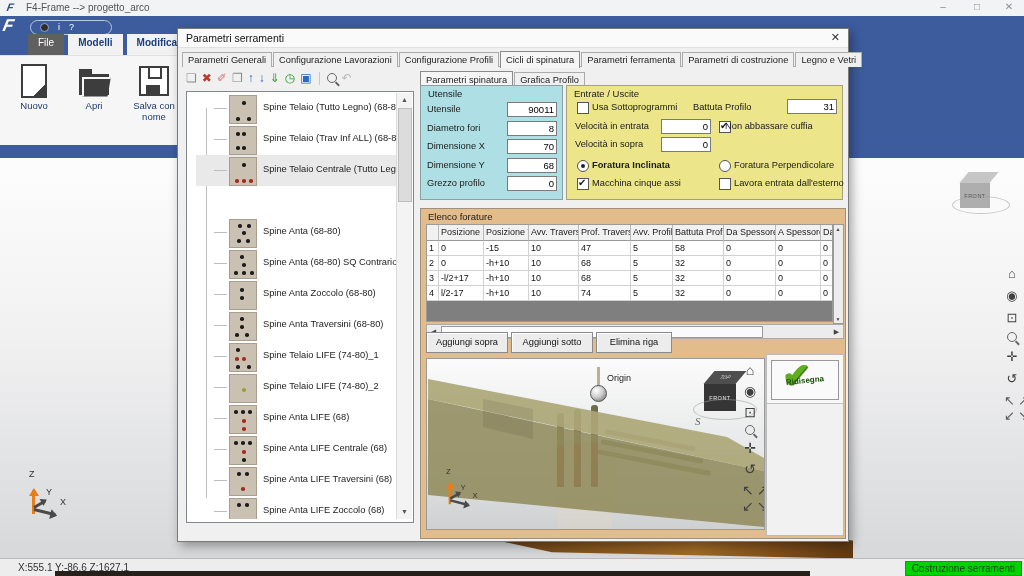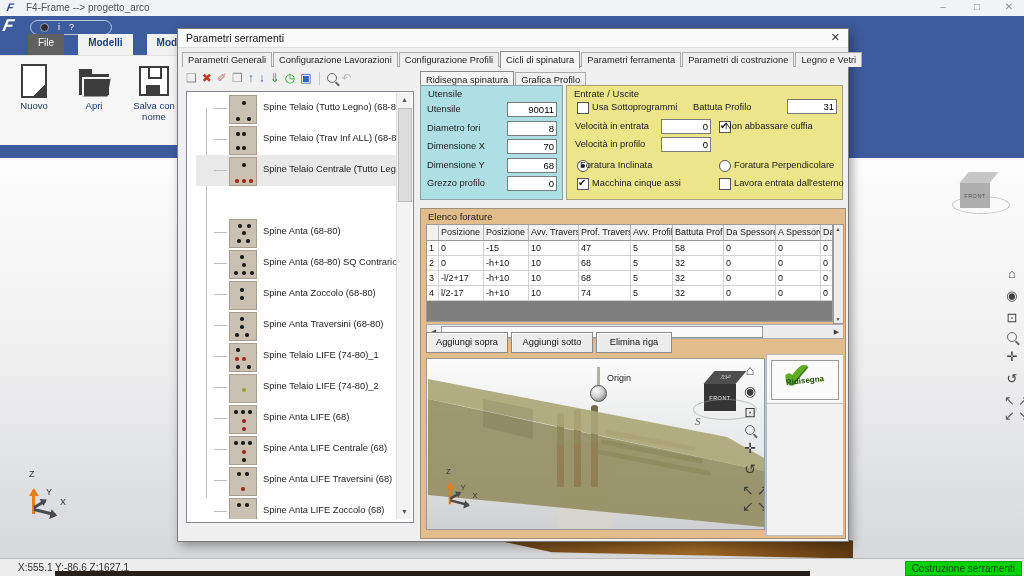--- a/index.html
+++ b/index.html
@@ -11,21 +11,21 @@
   #tb-logo{left:7px;top:1px;font-style:italic;font-weight:bold;font-size:11px;color:#2d4f93;transform:skewX(-10deg);}
   #tb-title{left:26px;top:2px;font-size:10px;color:#555;}
   .winctl{top:1px;font-size:10px;color:#8a8f96;width:18px;text-align:center;}
   
   #ribbon{left:0;top:16px;width:1024px;height:142px;background:#3d5c9e;}
   #qat{left:30px;top:4px;width:62px;height:13px;border:1px solid #b9c6e0;border-radius:8px;
     display:flex;align-items:center;gap:9px;padding:0 9px;}
   #qat .dotbtn{width:7px;height:7px;border-radius:50%;background:#2e2e2e;border:1px solid #96a6c6;}
   #qat span{color:#fff;font-size:9px;line-height:9px;}
   #ribbon-logo{left:3px;top:0px;font-style:italic;font-weight:bold;font-size:17px;color:#fff;transform:skewX(-12deg);}
-  #ribbon-tabs{left:28px;top:18px;height:21px;display:flex;gap:14px;}
+  #ribbon-tabs{left:28px;top:18px;height:21px;display:flex;gap:4px;}
   .rtab{padding:3px 10px 2px;font-size:10px;background:#f2f2f2;color:#1c3f7d;font-weight:bold;}
   .rtab.dark{background:#606060;color:#fff;font-weight:normal;}
   #ribbon-panel{left:0;top:39px;width:600px;height:90px;background:#f6f6f6;border-top:1px solid #e2e2e2;
     display:flex;gap:12px;padding:6px 0 0 10px;box-sizing:border-box;}
   .rbtn{width:48px;text-align:center;}
   .rbtn .ric{height:38px;display:flex;align-items:center;justify-content:center;}
   .rbtn .rlbl{font-size:9.5px;color:#1e3a6e;line-height:11px;}
   .icon-page{width:22px;height:30px;border:2.5px solid #3d3d3d;background:
      linear-gradient(315deg,#3d3d3d 0 8px,#fff 8px);}
   .icon-folder{position:relative;width:30px;height:21px;background:#3d3d3d;margin-top:6px;}
@@ -389,21 +389,21 @@
             <span class="slabel">Spine Anta LIFE Zoccolo (68)</span>
           </div>
         </div>
       <div class="abs" id="spine-scroll">
         <span class="sb-btn" style="top:0;">▲</span>
         <span class="sb-thumb"></span>
         <span class="sb-btn" style="bottom:0;">▼</span>
       </div>
     </div>
 
-    <div class="abs" id="subtabs"><span class="dtab act">Ridisegna spinatura</span><span class="dtab">Grafica Profilo</span></div>
+    <div class="abs" id="subtabs"><span class="dtab act">Parametri spinatura</span><span class="dtab">Grafica Profilo</span></div>
 
     <div class="abs grp" id="grp-utensile">
       <span class="grp-title">Utensile</span>
     <span class="lbl" style="left: 6px; top: 18px;">Utensile</span>
         <input class="fld" value="90011" style="left: 86px; top: 16px; width: 44px;">
         <span class="lbl" style="left: 6px; top: 36.5px;">Diametro fori</span>
         <input class="fld" value="8" style="left: 86px; top: 34.5px; width: 44px;">
         <span class="lbl" style="left: 6px; top: 55px;">Dimensione X</span>
         <input class="fld" value="70" style="left: 86px; top: 53px; width: 44px;">
         <span class="lbl" style="left: 6px; top: 73.5px;">Dimensione Y</span>
@@ -415,24 +415,24 @@
     <div class="abs grp" id="grp-entrate">
       <span class="grp-title">Entrate / Uscite</span>
       <span class="cb" style="left:10px;top:16px;"></span>
       <span class="lbl" style="left:25px;top:16px;">Usa Sottoprogrammi</span>
       <span class="lbl" style="left:126px;top:16px;">Battuta Profilo</span>
       <input class="fld" style="left: 220px; top: 13px; width: 44px;" value="31">
       <span class="lbl" style="left:8px;top:35px;">Velocità in entrata</span>
       <input class="fld" style="left: 94px; top: 33px; width: 44px;" value="0">
       <span class="cb on" style="left:152px;top:35px;"></span>
       <span class="lbl" style="left:158px;top:35px;">Non abbassare cuffia</span>
-      <span class="lbl" style="left:8px;top:53px;">Velocità in profilo</span>
+      <span class="lbl" style="left:8px;top:53px;">Velocità in sopra</span>
       <input class="fld" style="left: 94px; top: 51px; width: 44px;" value="0">
       <span class="rb on" style="left:10px;top:74px;"></span>
-      <span class="lbl" style="left:13px;top:74px;">Foratura Inclinata</span>
+      <span class="lbl" style="left:25px;top:74px;font-weight:bold;">Foratura Inclinata</span>
       <span class="rb" style="left:152px;top:74px;"></span>
       <span class="lbl" style="left:167px;top:74px;">Foratura Perpendicolare</span>
       <span class="cb on" style="left:10px;top:92px;"></span>
       <span class="lbl" style="left:25px;top:92px;">Macchina cinque assi</span>
       <span class="cb" style="left:152px;top:92px;"></span>
       <span class="lbl" style="left:167px;top:92px;">Lavora entrata dall'esterno</span>
     </div>
 
     <div class="abs grp" id="grp-forature">
       <span class="grp-title">Elenco forature</span>

